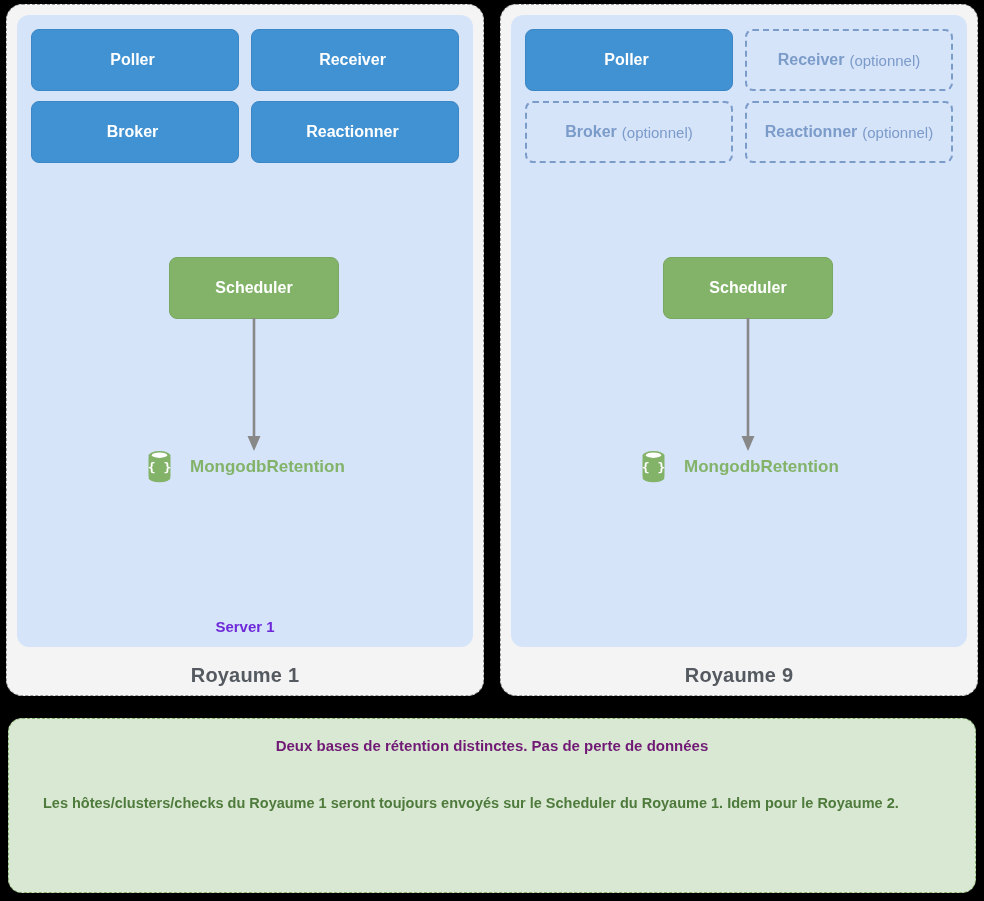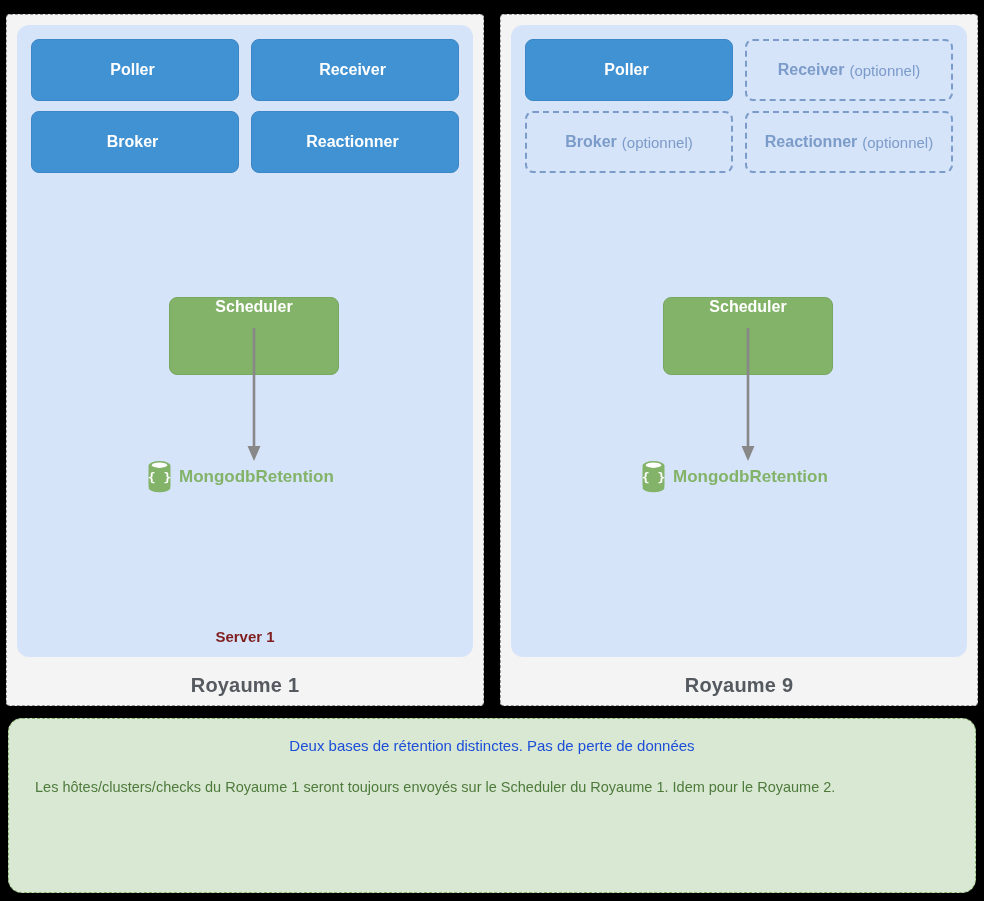--- a/index.html
+++ b/index.html
@@ -15,26 +15,26 @@
   .canvas {
     position: relative;
     width: 984px;
     height: 901px;
     background: #000000;
   }
 
   
   .realm {
     position: absolute;
-    top: 14px;
+    top: 4px;
     width: 478px;
     height: 692px;
     background: #f4f4f4;
     border: 1px dashed #9a9a9a;
-    border-radius: 4px;
+    border-radius: 16px;
     box-shadow: 0 1px 3px rgba(0,0,0,0.25);
   }
   .realm.left  { left: 6px; }
   .realm.right { left: 500px; }
 
   .realm-label {
     position: absolute;
     left: 0; right: 0;
     bottom: 8px;
     text-align: center;
@@ -55,21 +55,21 @@
     border-radius: 12px;
   }
 
   .server-label {
     position: absolute;
     left: 0; right: 0;
     bottom: 12px;
     text-align: center;
     font-size: 15px;
     font-weight: bold;
-    color: #7f1d1d;
+    color: #6d28d9;
   }
 
   
   .daemons {
     position: absolute;
     left: 14px;
     top: 14px;
     width: 428px;
     display: flex;
     flex-wrap: wrap;
@@ -106,30 +106,30 @@
     margin-left: 5px;
     color: #7b9bc9;
   }
 
   
   .scheduler {
     position: absolute;
     left: 152px;
     top: 242px;
     width: 170px;
-    height: 78px;
+    height: 62px;
     background: #82b368;
     border: 1px solid #78a960;
     border-radius: 8px;
     display: flex;
+    align-items: center;
     justify-content: center;
     color: #ffffff;
     font-size: 16px;
     font-weight: bold;
-    margin-top: 30px;
   }
 
   
   .arrow {
     position: absolute;
     left: 228px;
     top: 303px;
     width: 18px;
     height: 135px;
   }
@@ -141,48 +141,49 @@
     top: 435px;
     display: flex;
     align-items: center;
     gap: 7px;
   }
   .retention-label {
     font-size: 17px;
     font-weight: bold;
     color: #82b368;
     white-space: nowrap;
+    margin-left: 11px;
   }
   .db-icon { display: block; }
 
   
   .note {
     position: absolute;
     left: 8px;
     top: 718px;
     width: 968px;
     height: 175px;
     background: #d9e8d2;
     border: 1px dashed #86b06e;
     border-radius: 14px;
     padding: 18px 22px 0 22px;
   }
   .note-title {
     text-align: center;
     font-size: 15px;
-    font-weight: normal;
-    color: #1d4ed8;
-    margin-bottom: 22px;
+    font-weight: bold;
+    color: #701a75;
+    margin-bottom: 38px;
   }
   .note-body {
     font-size: 14.5px;
     line-height: 1.62;
     color: #4e7a3c;
   }
-  .note-body p { margin: 4px; }
+  .note-body p { margin: 12px; font-weight: bold; }
 </style>
 </head>
 <body>
 
 <div class="canvas">
 
   <div class="realm left">
 
     <div class="server">
 

